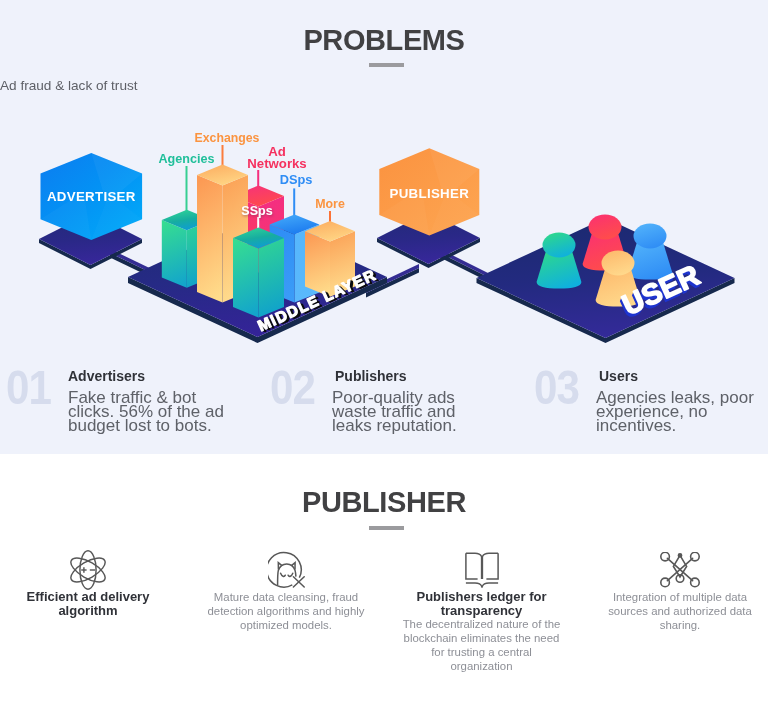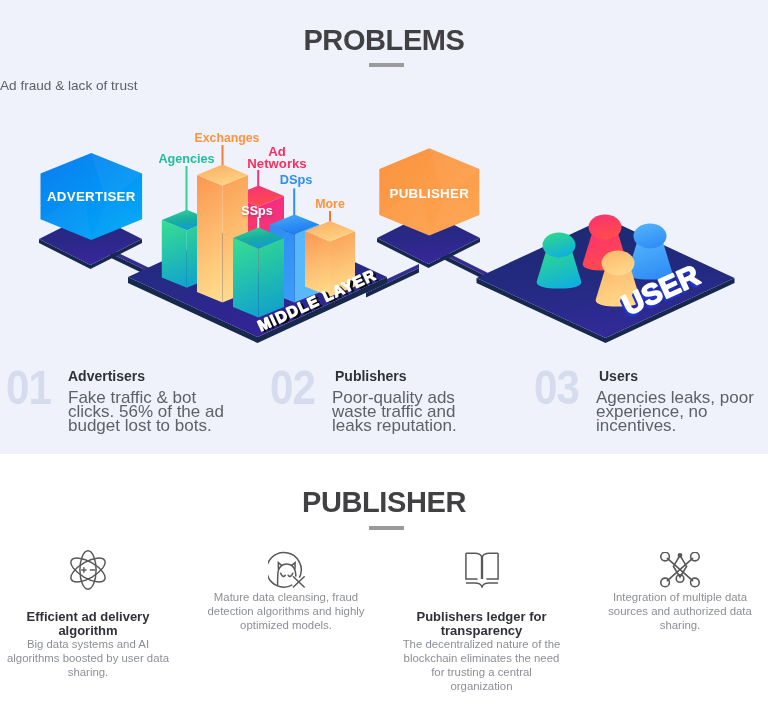--- a/index.html
+++ b/index.html
@@ -22,21 +22,21 @@
   .item{position:absolute;top:0;}
   .item .num{position:absolute;left:-3px;top:2px;font-size:49px;font-weight:bold;color:#d6dced;line-height:1;letter-spacing:-1px;transform:scaleX(0.86);transform-origin:left top;}
   .item .head{position:absolute;top:7px;font-size:14px;font-weight:bold;color:#303238;}
   .item .desc{position:absolute;top:30px;font-size:17px;color:#5e6168;line-height:14px;}
 
   
   .solutions{position:absolute;left:0;top:454px;width:768px;height:262px;background:#fff;}
   .sol-grid{position:absolute;left:0;top:82px;width:768px;}
   .sol{position:absolute;top:0;text-align:center;}
   .sol .ic{height:54px;display:flex;align-items:center;justify-content:center;padding-top:14px;box-sizing:border-box;}
-  .sol .t{margin-top:20px;font-size:13px;font-weight:bold;color:#303238;line-height:13.5px;}
+  .sol .t{margin-top:0;font-size:13px;font-weight:bold;color:#303238;line-height:13.5px;}
   .sol .d{font-size:11.4px;color:#8d8f96;line-height:14.1px;}
 </style>
 </head>
 <body>
 
 <div class="page">
 
   <section class="problems">
     <div class="sec-title" style="top:24px">PROBLEMS</div>
     <div class="title-rule" style="top:63px"></div>
@@ -304,21 +304,20 @@
     <ellipse cx="18" cy="20" rx="8.1" ry="19.2" transform="rotate(-60 18 20)"></ellipse>
   </g>
   <g stroke="#585858" stroke-width="1.45" stroke-linecap="butt">
     <line x1="11.2" y1="20" x2="16.6" y2="20"></line>
     <line x1="13.9" y1="17.3" x2="13.9" y2="22.7"></line>
     <line x1="19.8" y1="20" x2="25.2" y2="20"></line>
   </g>
 </svg>
           </div>
         <div class="t">Efficient ad delivery algorithm</div>
-        <div class="d">Big data systems and AI algorithms boosted by user data sharing.</div>
       </div>
       <div class="sol" style="left:198px;width:176px">
         <div class="ic">
             <svg width="37" height="39" viewBox="0 0 37 39">
   <g fill="none" stroke="#585858" stroke-width="1.5" stroke-linecap="butt">
     <path d="M31.3 26.7 A 17.3 17.3 0 1 0 24.3 33.9"></path>
     <path d="M9.6 34.0 C9.6 26.0 9.8 21.5 10.3 19.6 C11.6 15.6 14.9 13.0 18.7 13.0 C22.5 13.0 25.8 15.6 27.1 19.6 C27.5 21.0 27.8 23.0 27.9 25.6"></path>
     <path d="M10.4 18.4 L10.3 11.6 L14.3 14.9" stroke-linejoin="miter"></path>
     <path d="M27.0 18.4 L27.1 11.6 L23.1 14.9" stroke-linejoin="miter"></path>
     <path d="M12.6 22.2 C13.9 25.5 16.2 26.4 17.3 24.2" stroke-linecap="round"></path>

